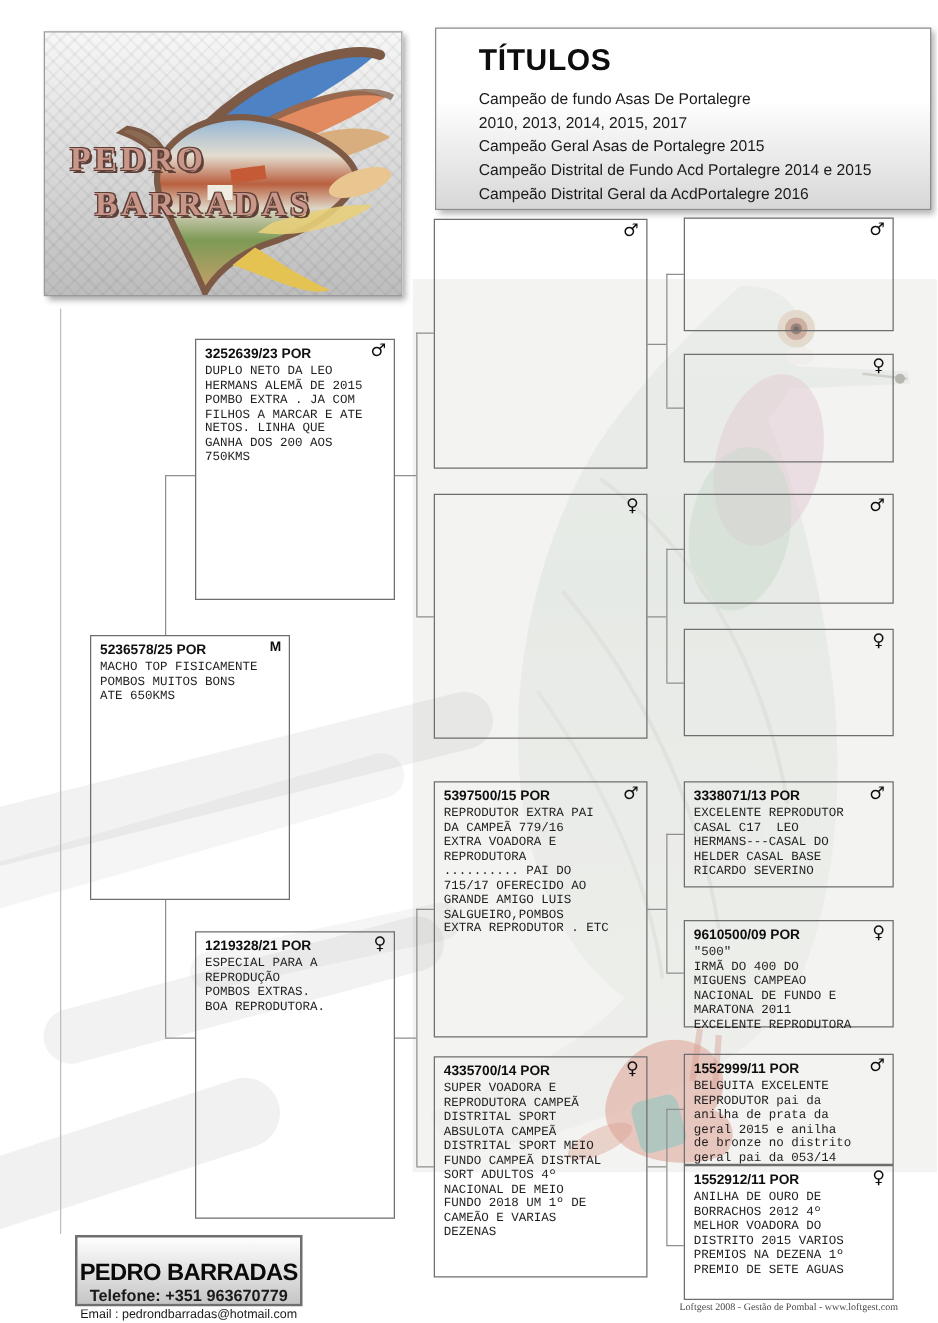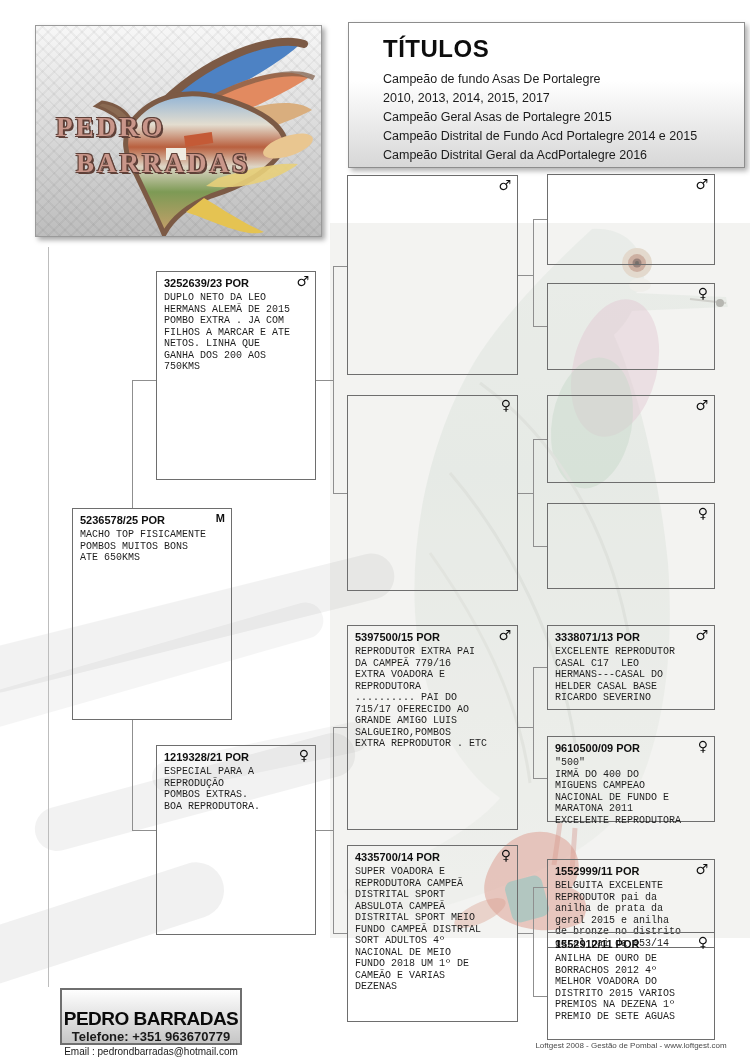--- a/index.html
+++ b/index.html
@@ -51,21 +51,21 @@
   
   #contact-card{position:absolute;left:60px;top:988px;width:182px;height:57px;z-index:4;
     border:2px solid #6f6f6f;background:linear-gradient(#fefefe,#c6c6c6);
     box-sizing:border-box;text-align:center;padding-top:18px;}
   #contact-name{font-size:19px;font-weight:800;letter-spacing:-0.5px;color:#0a0a0a;line-height:21px;}
   #contact-phone{font-size:13px;font-weight:700;color:#1a1a1a;line-height:16px;}
   #contact-email{font-size:10px;font-weight:400;color:#1a1a1a;line-height:13px;}
 
   
   #footer-credit{position:absolute;left:535px;top:1041px;width:192px;z-index:4;
-    font-size:8px;color:#4a4a4a;text-align:center;}
+    font-size:8px;color:#4a4a4a;text-align:center;font-family:Liberation Serif, serif;}
 </style>
 </head>
 <body>
 
 <div id="page">
 
   <div id="photo-wm">
     <svg width="420" height="715" viewBox="0 0 420 715" xmlns="http://www.w3.org/2000/svg">
       <defs>
         <linearGradient id="birdgrad" x1="0" y1="0" x2="0" y2="1">
@@ -201,21 +201,21 @@
       <span class="sex">♂</span>
     </div>
     <div class="pbox-notes">DUPLO NETO DA LEO
 HERMANS ALEMÃ DE 2015
 POMBO EXTRA . JA COM
 FILHOS A MARCAR E ATE
 NETOS. LINHA QUE
 GANHA DOS 200 AOS
 750KMS</div>
   </div>
-  <div class="pbox" style="left:156px;top:745px;width:160px;height:190px;">
+  <div class="pbox" style="left:156px;top:745px;width:160px;height:230px;">
     <div class="pbox-head">
       <span>1219328/21 POR</span>
       <span class="sex">♀</span>
     </div>
     <div class="pbox-notes">ESPECIAL PARA A
 REPRODUÇÃO
 POMBOS EXTRAS.
 BOA REPRODUTORA.</div>
   </div>
 
@@ -310,21 +310,21 @@
       <span>9610500/09 POR</span>
       <span class="sex">♀</span>
     </div>
     <div class="pbox-notes">"500"
 IRMÃ DO 400 DO
 MIGUENS CAMPEAO
 NACIONAL DE FUNDO E
 MARATONA 2011
 EXCELENTE REPRODUTORA</div>
   </div>
-  <div class="pbox" style="left:547px;top:843px;width:168px;height:89px;margin-top:16px;">
+  <div class="pbox" style="left:547px;top:843px;width:168px;height:89px;">
     <div class="pbox-head">
       <span>1552999/11 POR</span>
       <span class="sex">♂</span>
     </div>
     <div class="pbox-notes">BELGUITA EXCELENTE
 REPRODUTOR pai da
 anilha de prata da
 geral 2015 e anilha
 de bronze no distrito
 geral pai da 053/14</div>

